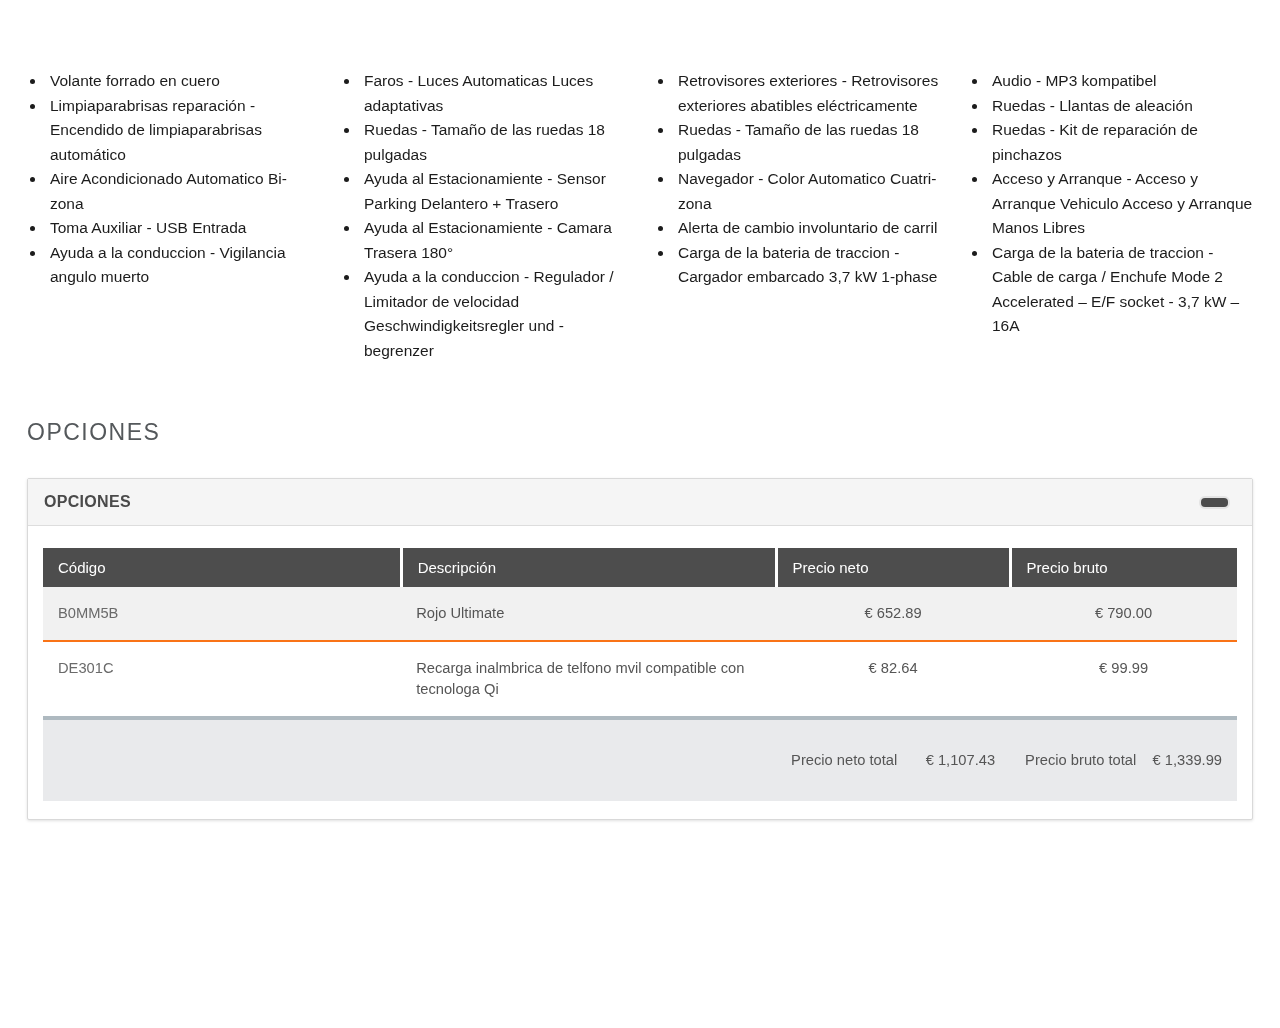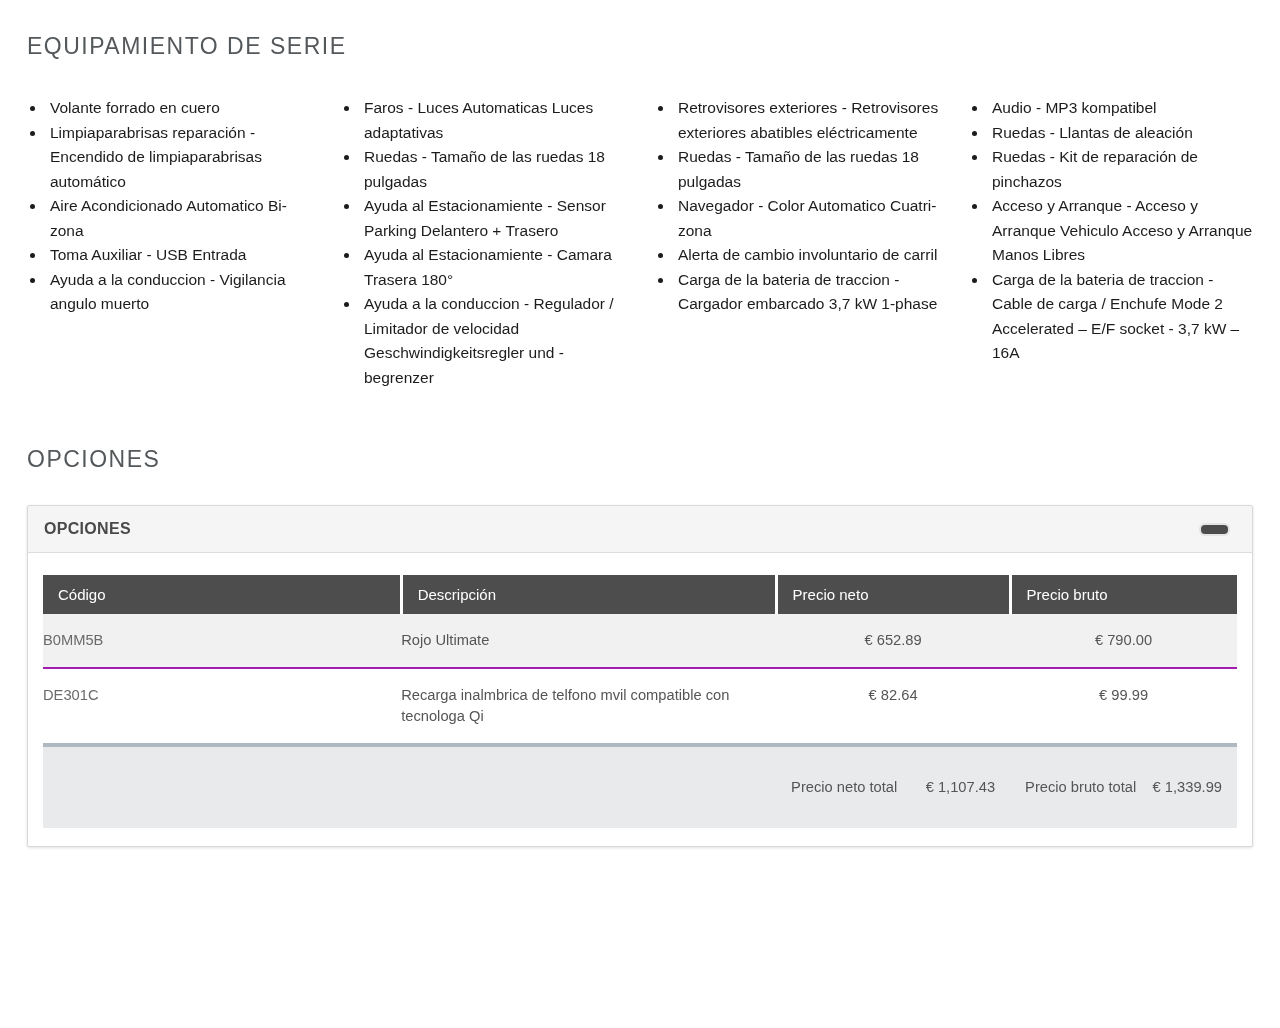--- a/index.html
+++ b/index.html
@@ -92,45 +92,44 @@
     font-weight: normal;
     font-size: 15px;
     text-align: left;
     padding: 11px 15px;
     border-right: 3px solid #ffffff;
   }
   .options-table thead th:last-child { border-right: none; margin-left: 40px; }
   .options-table thead th.num { text-align: left; }
 
   .options-table tbody td {
-    padding: 16px 0;
+    padding: 16px 15px;
     line-height: 21px;
     vertical-align: top;
-    border-bottom: 2px solid #a21caf;
+    border-bottom: 2px solid #f97316;
   }
   .options-table tbody tr:nth-child(odd) td { background: #f1f1f1; }
   .options-table tbody td.code { color: #6a6a6a; }
   .options-table tbody td.num { text-align: center; white-space: nowrap; }
 
   .options-table tfoot td {
     background: #e9eaec;
     border-top: 4px solid #aeb9c0;
     padding: 30px 15px;
     line-height: 21px;
   }
   .total-pair { display: flex; justify-content: space-between; align-items: center; gap: 8px; }
   .total-label { color: #555555; }
   .total-value { color: #555555; white-space: nowrap; }
 </style>
 </head>
 <body>
 
 <div class="page">
 
-  <h1 class="section-title">EQUIPAMIENTO DE SERIE</h1>
 
   <div class="equipment-grid">
     <ul>
 
     <li>Volante forrado en cuero</li>
         <li>Limpiaparabrisas reparación - Encendido de limpiaparabrisas automático</li>
         <li>Aire Acondicionado Automatico Bi-zona</li>
         <li>Toma Auxiliar - USB Entrada</li>
         <li>Ayuda a la conduccion - Vigilancia angulo muerto</li>
       </ul>

